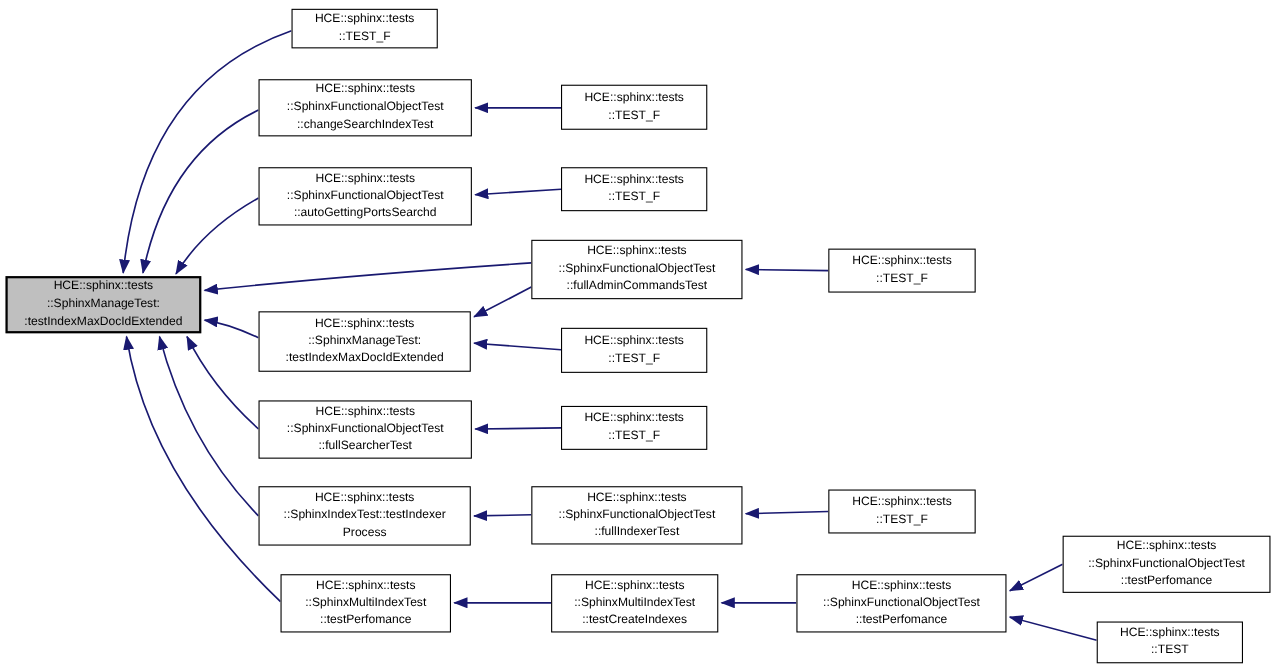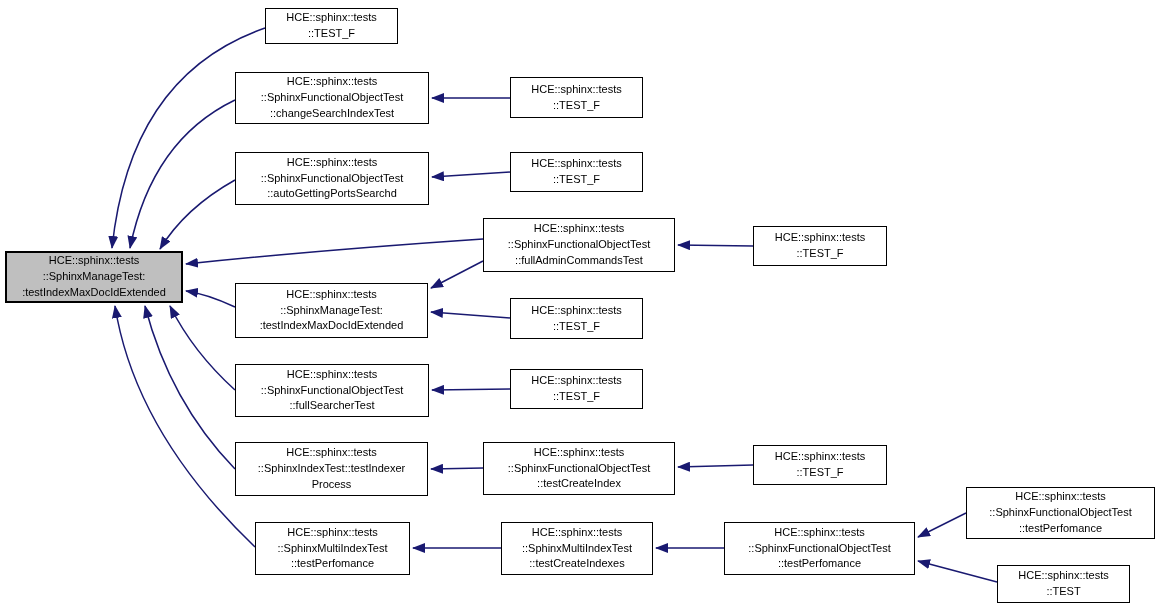--- a/index.html
+++ b/index.html
@@ -133,21 +133,21 @@
       <span>::TEST_F</span>
     </div>
     <div class="node" style="left: 235px; top: 442px; width: 193px; height: 54px; border-color: rgb(0, 0, 0); background: rgb(255, 255, 255);">
       <span>HCE::sphinx::tests</span>
       <span>::SphinxIndexTest::testIndexer</span>
       <span>Process</span>
     </div>
     <div class="node" style="left: 483px; top: 442px; width: 192px; height: 53px; border-color: rgb(0, 0, 0); background: rgb(255, 255, 255);">
       <span>HCE::sphinx::tests</span>
       <span>::SphinxFunctionalObjectTest</span>
-      <span>::testCreateIndex</span>
+      <span>::fullIndexerTest</span>
     </div>
     <div class="node" style="left: 753px; top: 445px; width: 134px; height: 40px; border-color: rgb(0, 0, 0); background: rgb(255, 255, 255);">
       <span>HCE::sphinx::tests</span>
       <span>::TEST_F</span>
     </div>
     <div class="node" style="left: 255px; top: 522px; width: 155px; height: 53px; border-color: rgb(0, 0, 0); background: rgb(255, 255, 255);">
       <span>HCE::sphinx::tests</span>
       <span>::SphinxMultiIndexTest</span>
       <span>::testPerfomance</span>
     </div>

